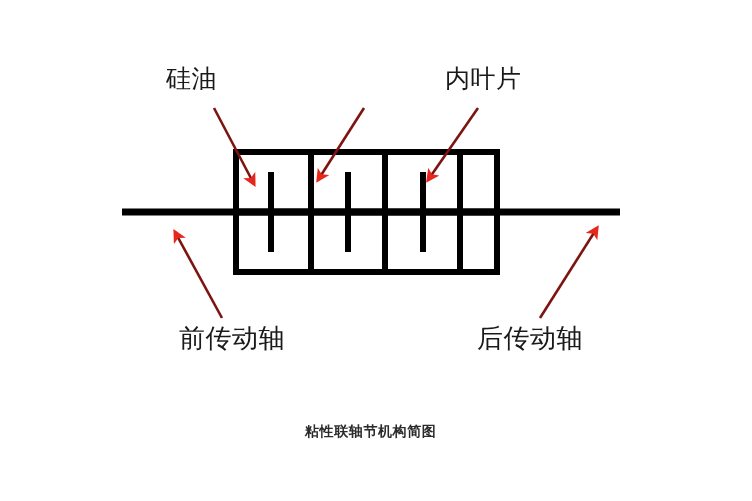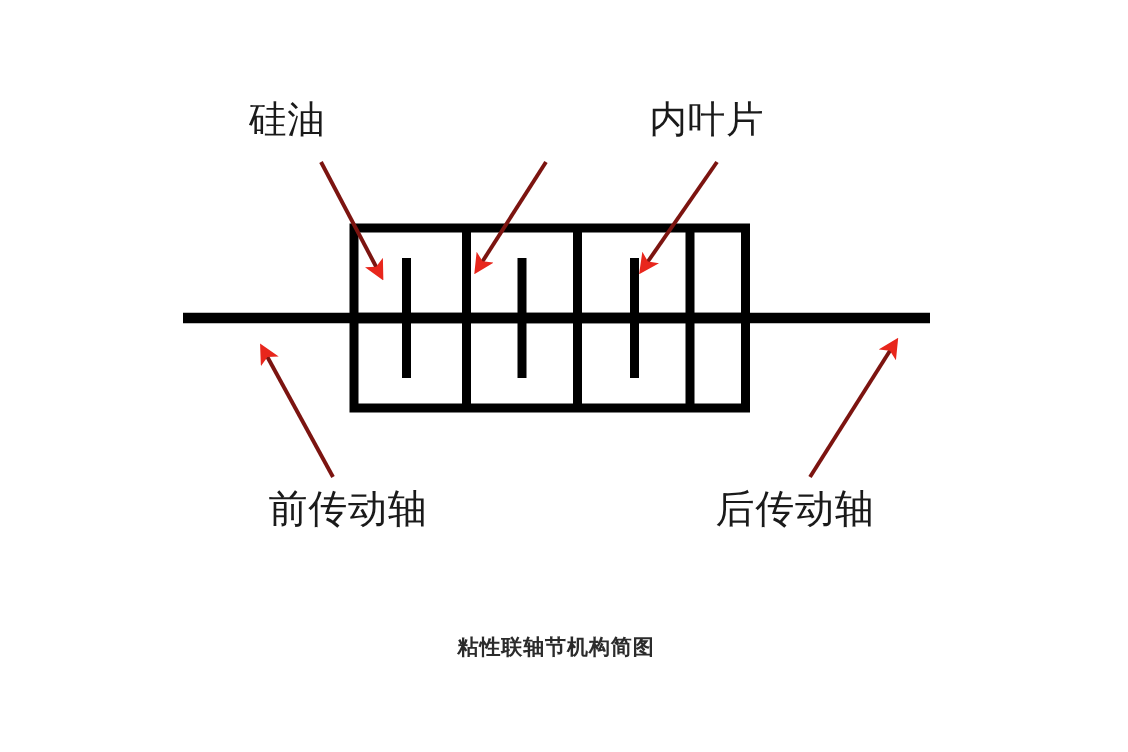--- a/index.html
+++ b/index.html
@@ -23,21 +23,21 @@
     left: 0;
     top: 0;
     width: 752px;
     height: 501px;
     display: block;
   }
   .label {
     position: absolute;
     white-space: nowrap;
     color: #1a1a1a;
-    font-family: Liberation Serif, serif;
+    font-family: Liberation Mono, monospace;
     font-weight: 500;
     line-height: 1;
     letter-spacing: 0.5px;
   }
   .label-top {
     font-size: 25px;
   }
   .label-bottom {
     font-size: 26px;
   }
@@ -45,21 +45,21 @@
     position: absolute;
     white-space: nowrap;
     color: #2b2b2b;
     font-size: 14px;
     font-weight: 600;
     letter-spacing: 0.6px;
     font-family: "DejaVu Sans", "Liberation Sans", sans-serif;
   }
   #lbl-silicone-oil { left: 166px; top: 68px; }
   #lbl-outer-blade  { left: 332px; top: 68px; }
-  #lbl-inner-blade  { left: 433px; top: 68px; }
+  #lbl-inner-blade  { left: 445px; top: 68px; }
   #lbl-front-shaft  { left: 179px; top: 327px; }
   #lbl-rear-shaft   { left: 477px; top: 327px; }
   #lbl-caption      { left: 305px; top: 423px; }
 </style>
 </head>
 <body>
 
 <div id="stage">
 
   <svg id="diagram-svg" viewBox="0 0 752 501" xmlns="http://www.w3.org/2000/svg">

